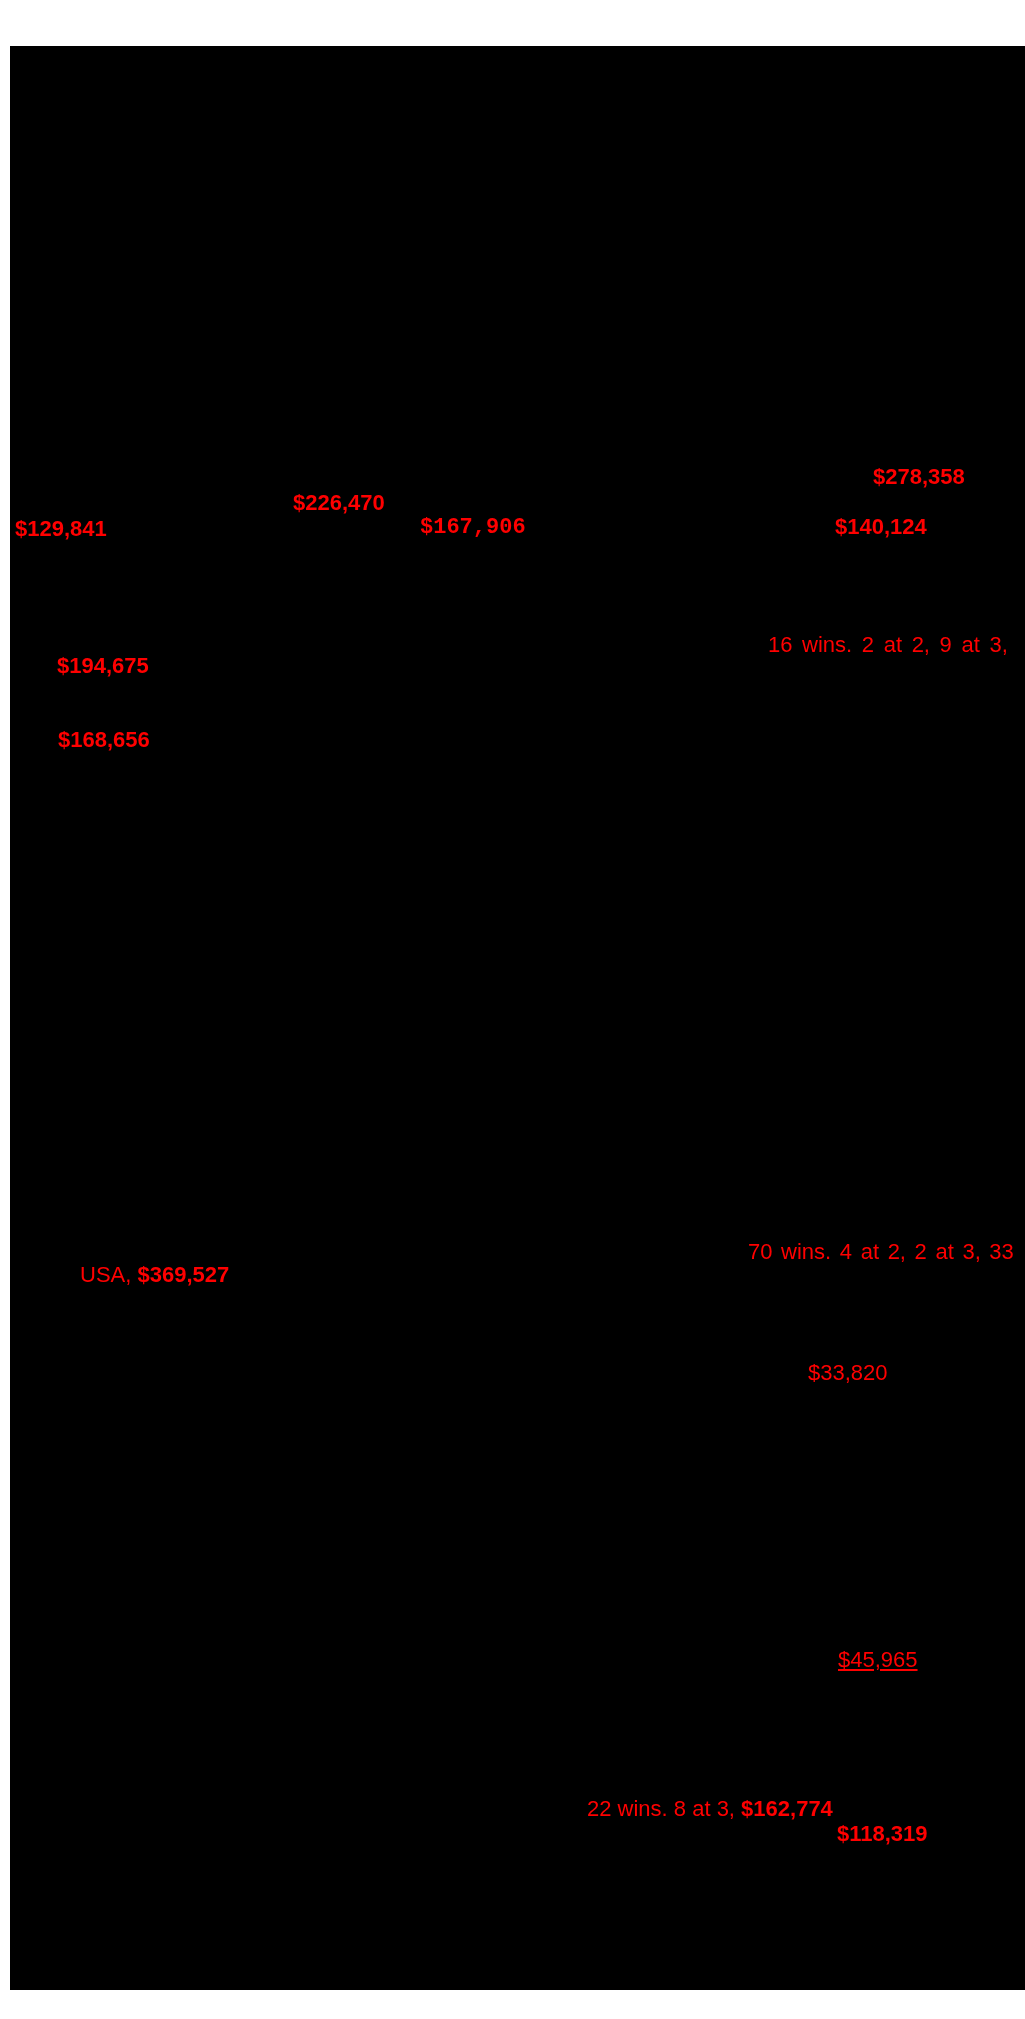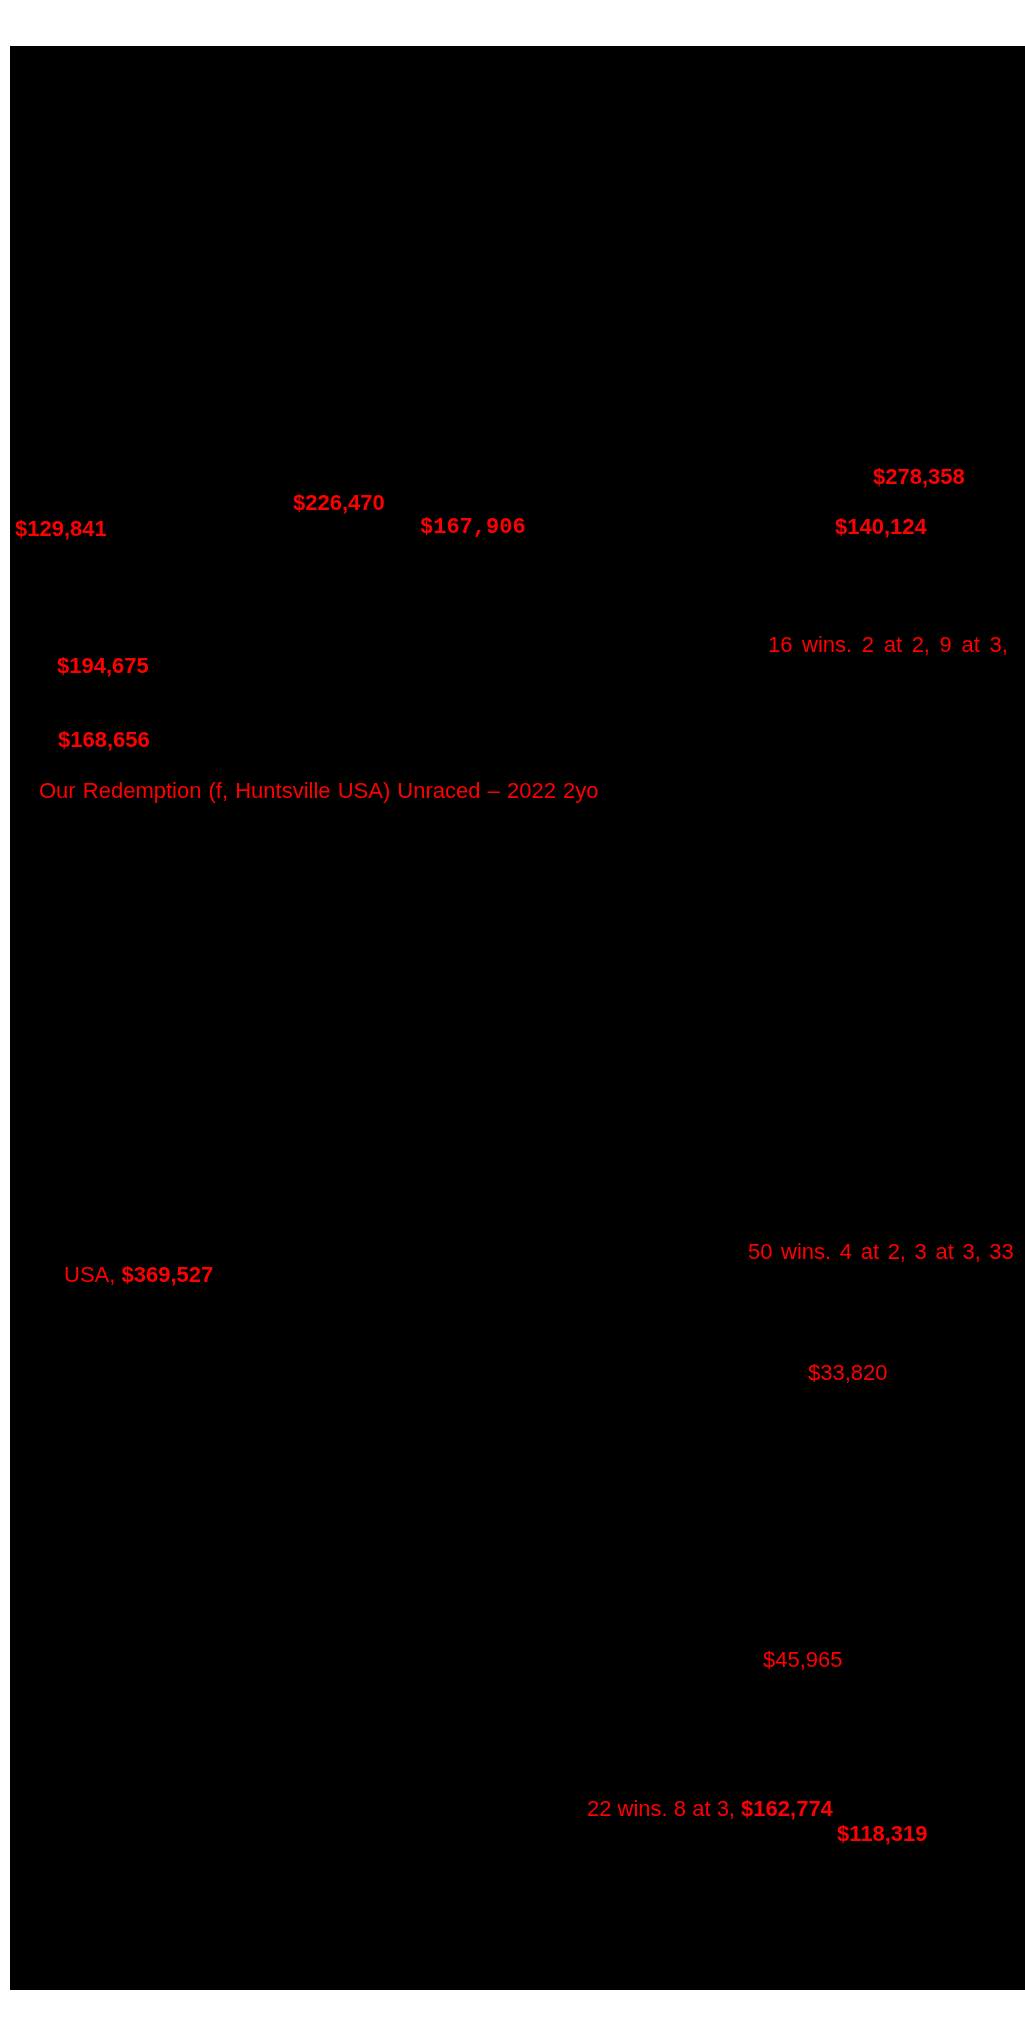--- a/index.html
+++ b/index.html
@@ -46,20 +46,19 @@
 <div class="page" style="background: rgb(0, 0, 0);"></div>
 <div class="text-layer">
     <div class="ann" style="left: 873px; top: 466px;"><span class="b">$278,358</span></div>
     <div class="ann" style="left: 293px; top: 492px;"><span class="b">$226,470</span></div>
     <div class="ann" style="left: 15px; top: 518px;"><span class="b">$129,841</span></div>
     <div class="ann" style="left: 420px; top: 517px; font-family: Liberation Mono, monospace;"><span class="b">$167,906</span></div>
     <div class="ann" style="left: 835px; top: 516px;"><span class="b">$140,124</span></div>
     <div class="ann" style="left: 768px; top: 634px; word-spacing: 3.5px;"><span>16 wins. 2 at 2, 9 at 3,</span></div>
     <div class="ann" style="left: 57px; top: 655px;"><span class="b">$194,675</span></div>
     <div class="ann" style="left: 58px; top: 729px;"><span class="b">$168,656</span></div>
-    <div class="ann" style="left: 39px; top: 780px; word-spacing: 1px;"><span>Our Redemption (f, Huntsville USA) Unraced – 2022 2yo</span></div>
-    <div class="ann" style="left: 748px; top: 1241px; word-spacing: 2.5px;"><span>50 wins. 4 at 2, 3 at 3, 33</span></div>
-    <div class="ann" style="left: 64px; top: 1264px;"><span>USA, </span><span class="b">$369,527</span></div>
+    <div class="ann" style="left: 748px; top: 1241px; word-spacing: 2.5px;"><span>70 wins. 4 at 2, 2 at 3, 33</span></div>
+    <div class="ann" style="left: 80px; top: 1264px;"><span>USA, </span><span class="b">$369,527</span></div>
     <div class="ann" style="left: 808px; top: 1362px;"><span>$33,820</span></div>
-    <div class="ann" style="left: 763px; top: 1649px;"><span>$45,965</span></div>
+    <div class="ann" style="left: 838px; top: 1649px; text-decoration: underline;"><span>$45,965</span></div>
     <div class="ann" style="left: 587px; top: 1798px;"><span>22 wins. 8 at 3, </span><span class="b">$162,774</span></div>
     <div class="ann" style="left: 837px; top: 1823px;"><span class="b">$118,319</span></div>
   </div>
 
 </body></html>

